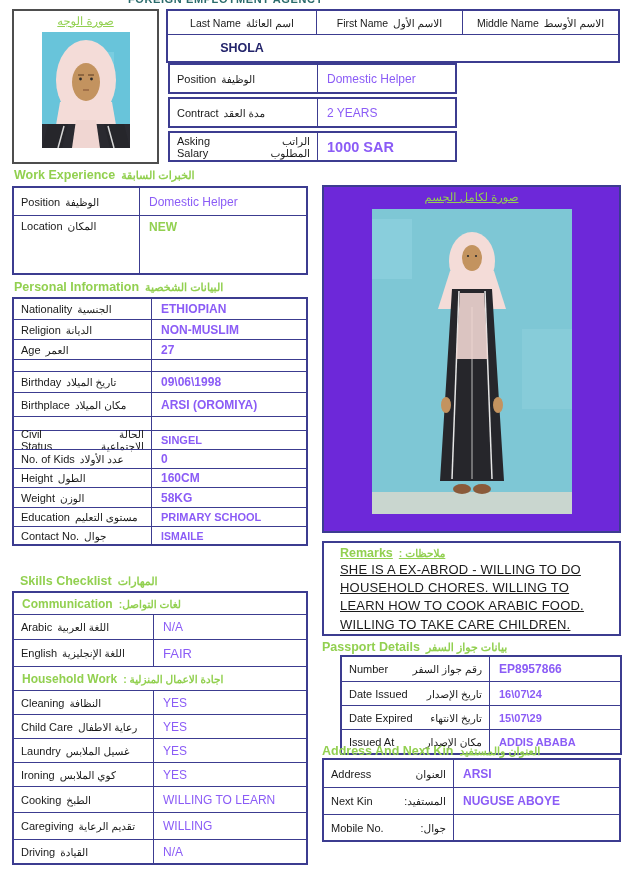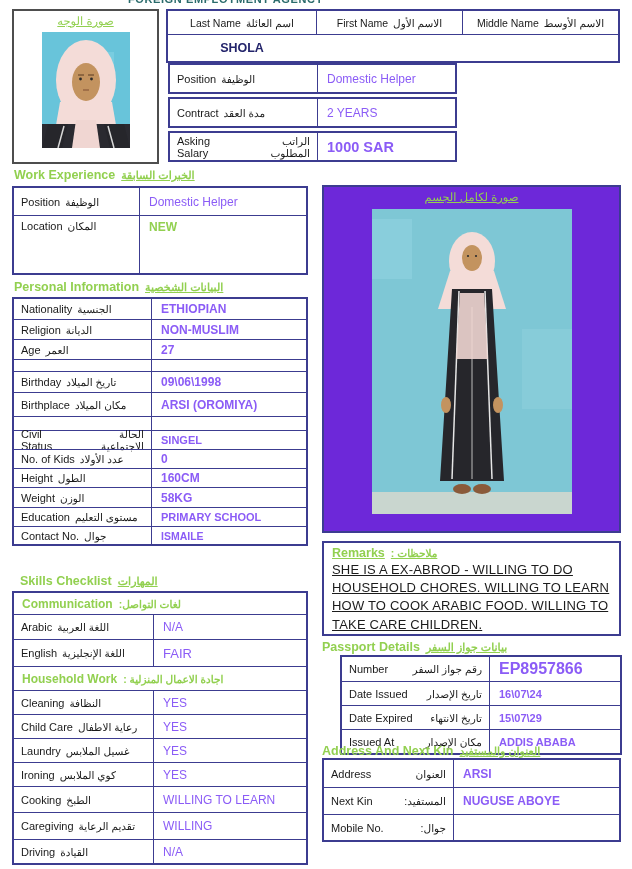--- a/index.html
+++ b/index.html
@@ -18,30 +18,30 @@
   .w138{width:138px;flex:0 0 138px;}
   .w126{width:126px;flex:0 0 126px;}
   .w140{width:140px;flex:0 0 140px;}
   .w148{width:148px;flex:0 0 148px;}
   .w130{width:130px;flex:0 0 130px;}
   .h20{height:20px;} .h21{height:21px;} .h24{height:24px;} .h19{height:19px;}
   .h25{height:25px;} .h26{height:26px;} .h27{height:27px;} .h18{height:18px;}
   .sp12{height:12px;} .sp14{height:14px;}
   .green-val{color:#92d050;font-weight:bold;}
   .sec-head{position:absolute;font-size:12.5px;font-weight:bold;color:#92d050;display:flex;gap:6px;align-items:baseline;}
-  .sec-head .ar{font-size:11px;font-weight:bold;text-decoration:underline;}
+  .sec-head .ar{font-size:11px;font-weight:bold;}
   .sect-row{padding:2px 8px;font-size:12px;font-weight:bold;color:#92d050;display:flex;gap:6px;align-items:center;}
   
   .agency{position:absolute;left:128px;top:-7px;font-size:11px;font-weight:bold;color:#2a6b6b;letter-spacing:.6px;white-space:nowrap;}
   
   .face-frame{position:absolute;left:12px;top:9px;width:147px;height:155px;border:2px solid #4e4e4e;background:#fff;box-sizing:border-box;text-align:center;}
   .body-frame{position:absolute;left:322px;top:185px;width:299px;height:348px;border:2px solid #3c3c90;background:#6d28d9;box-sizing:border-box;text-align:center;}
   .photo-title{display:inline-block;margin-top:3px;font-size:11.5px;font-weight:normal;color:#92d050;text-decoration:underline;}
   
-  .remarks-box{position:absolute;left:322px;top:541px;width:299px;height:95px;border:2px solid #3c3c90;background:#fff;box-sizing:border-box;padding:3px 8px;}
+  .remarks-box{position:absolute;left:322px;top:541px;width:299px;height:95px;border:2px solid #3c3c90;background:#fff;box-sizing:border-box;padding:3px 16px;}
   .remarks-head{font-size:12.5px;font-weight:bold;color:#92d050;text-decoration:underline;display:flex;gap:6px;align-items:baseline;}
   .remarks-text{margin-top:1px;font-size:13px;line-height:1.4;color:#1c1c1c;text-decoration:underline;letter-spacing:.2px;}
   .name-hdr{font-size:10.5px;color:#1a1a1a;}
   .name-val{font-size:12.5px;font-weight:bold;color:#23246b;}
   .grid3{display:grid;grid-template-columns:148px 146px 1fr;}
   .gcell{display:flex;align-items:center;justify-content:center;gap:5px;box-sizing:border-box;height:100%;}
   .gcell + .gcell{border-left:1px solid #3c3c90;}
   .job-box{position:absolute;left:168px;width:289px;height:31px;border:2px solid #3c3c90;background:#fff;box-sizing:border-box;display:flex;align-items:stretch;}
   .job-box .lcell{height:auto;}
   .salary{font-size:14.5px;font-weight:bold;}
@@ -347,21 +347,21 @@
   <div class="sec-head" style="left:322px;top:640px;">
     <span>Passport Details</span>
     <span class="ar" dir="rtl">بيانات جواز السفر</span>
   </div>
   <div class="tbl" style="left:340px;top:655px;width:282px;">
     <div class="trow h24">
       <div class="lcell split w148">
           <span>Number</span>
           <span class="ar" dir="rtl">رقم جواز السفر</span>
         </div>
-      <div class="vcell bold" style="font-size:16px;">EP8957866</div>
+      <div class="vcell bold" style="font-size:12px;">EP8957866</div>
     </div>
     <div class="trow h24">
       <div class="lcell split w148">
           <span>Date Issued</span>
           <span class="ar" dir="rtl">تاريخ الإصدار</span>
         </div>
       <div class="vcell bold" style="font-size:11px;">16\07\24</div>
     </div>
     <div class="trow h24">
       <div class="lcell split w148">

